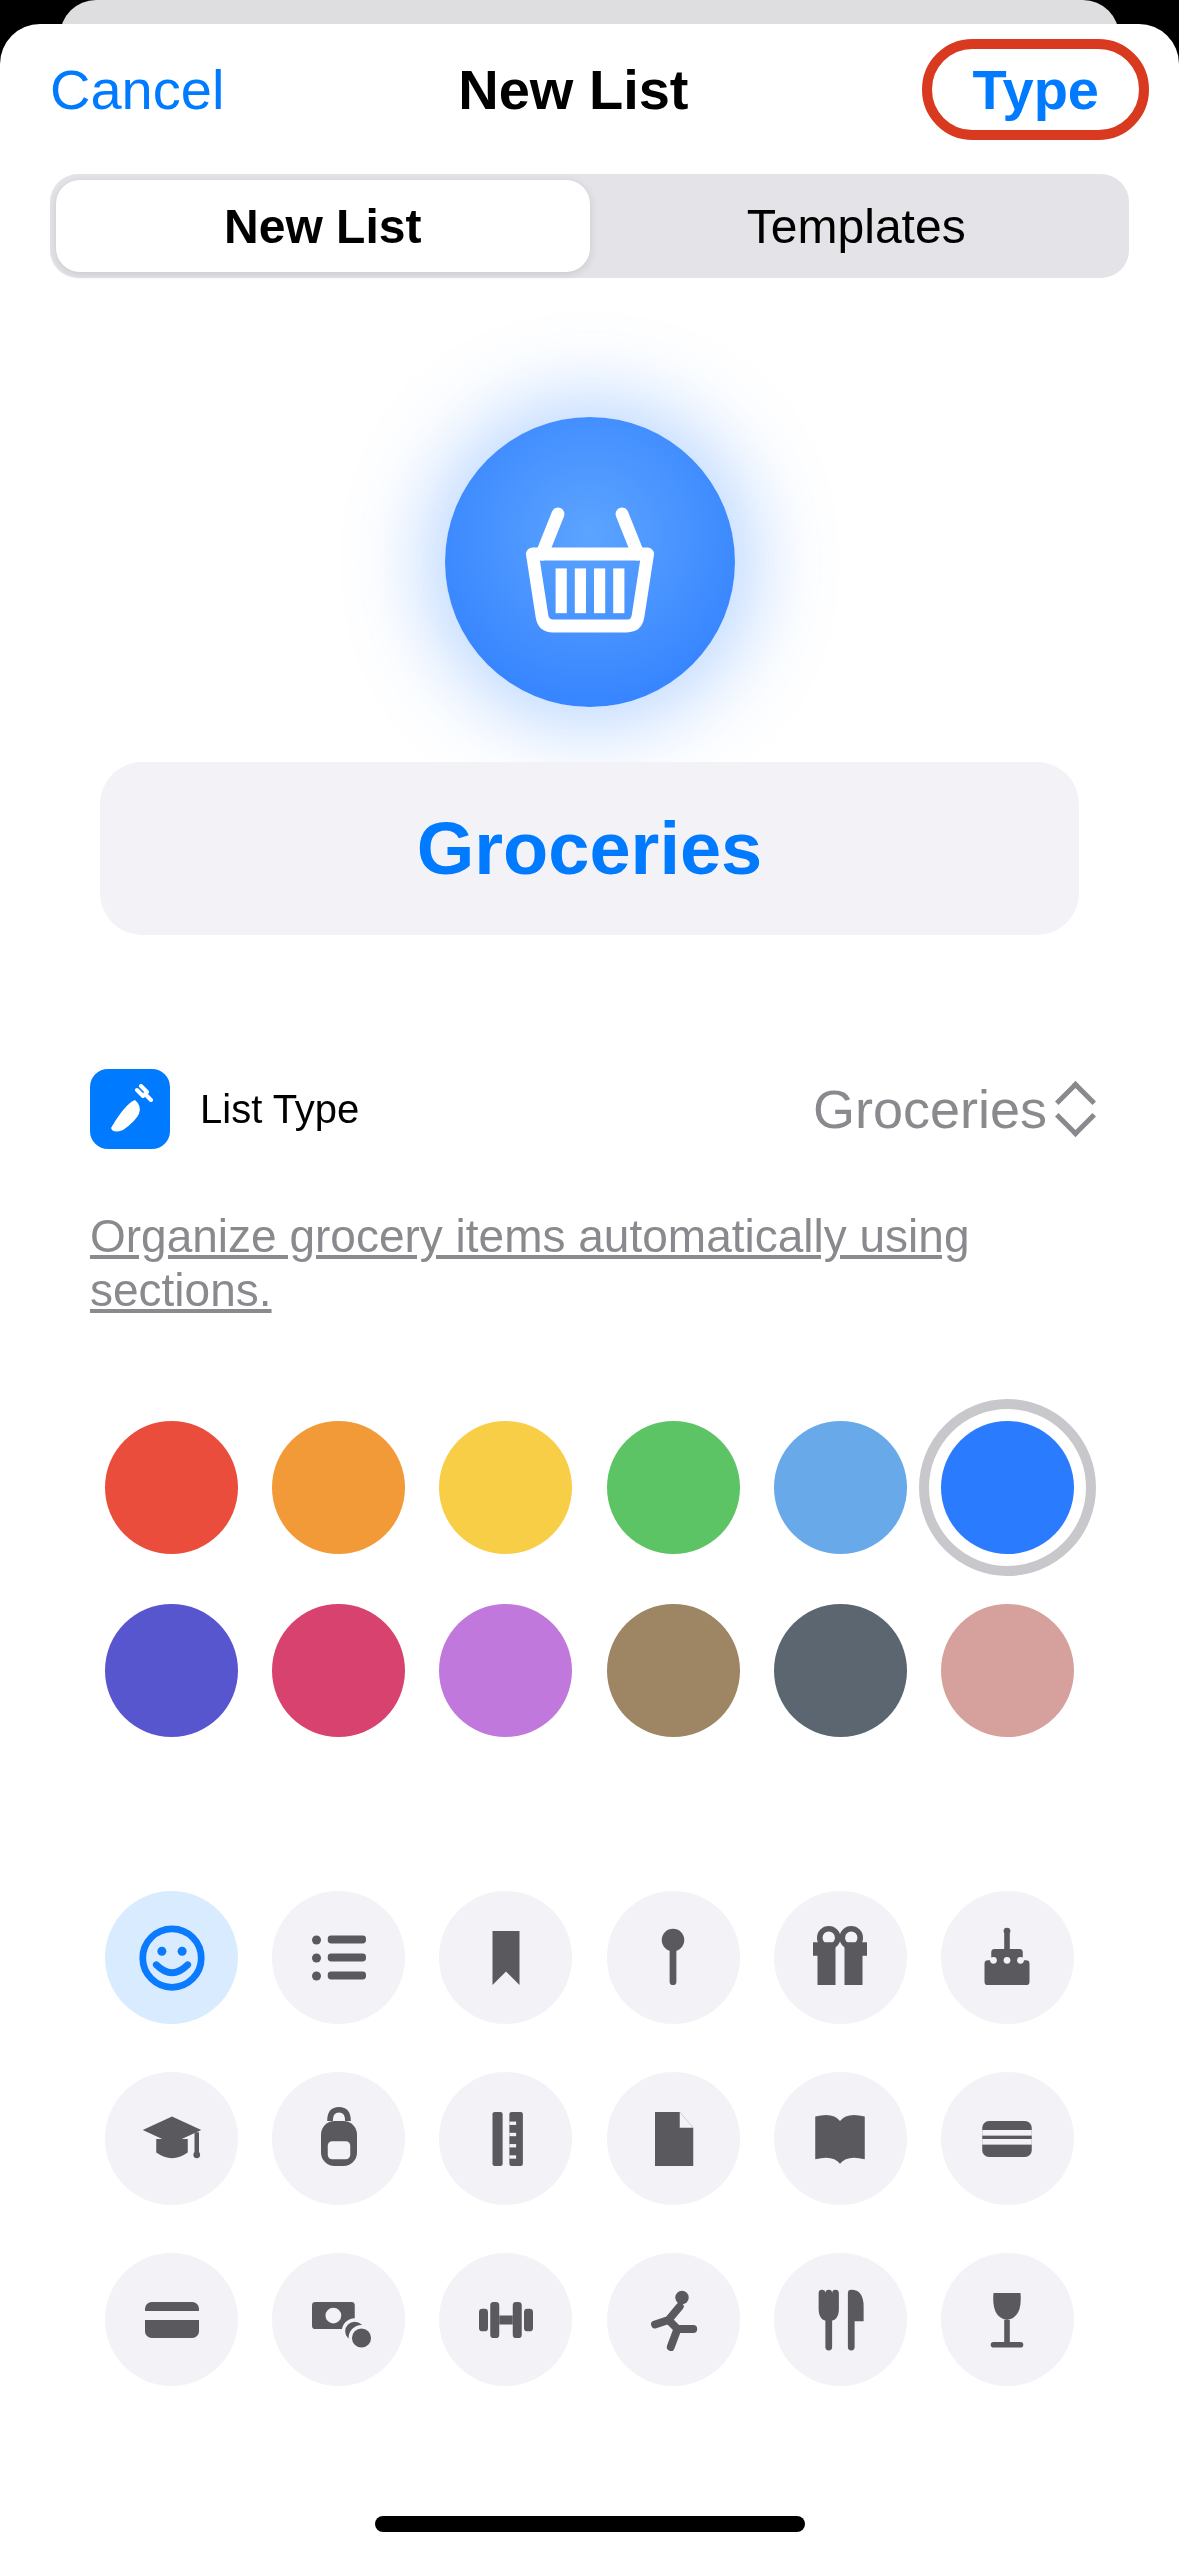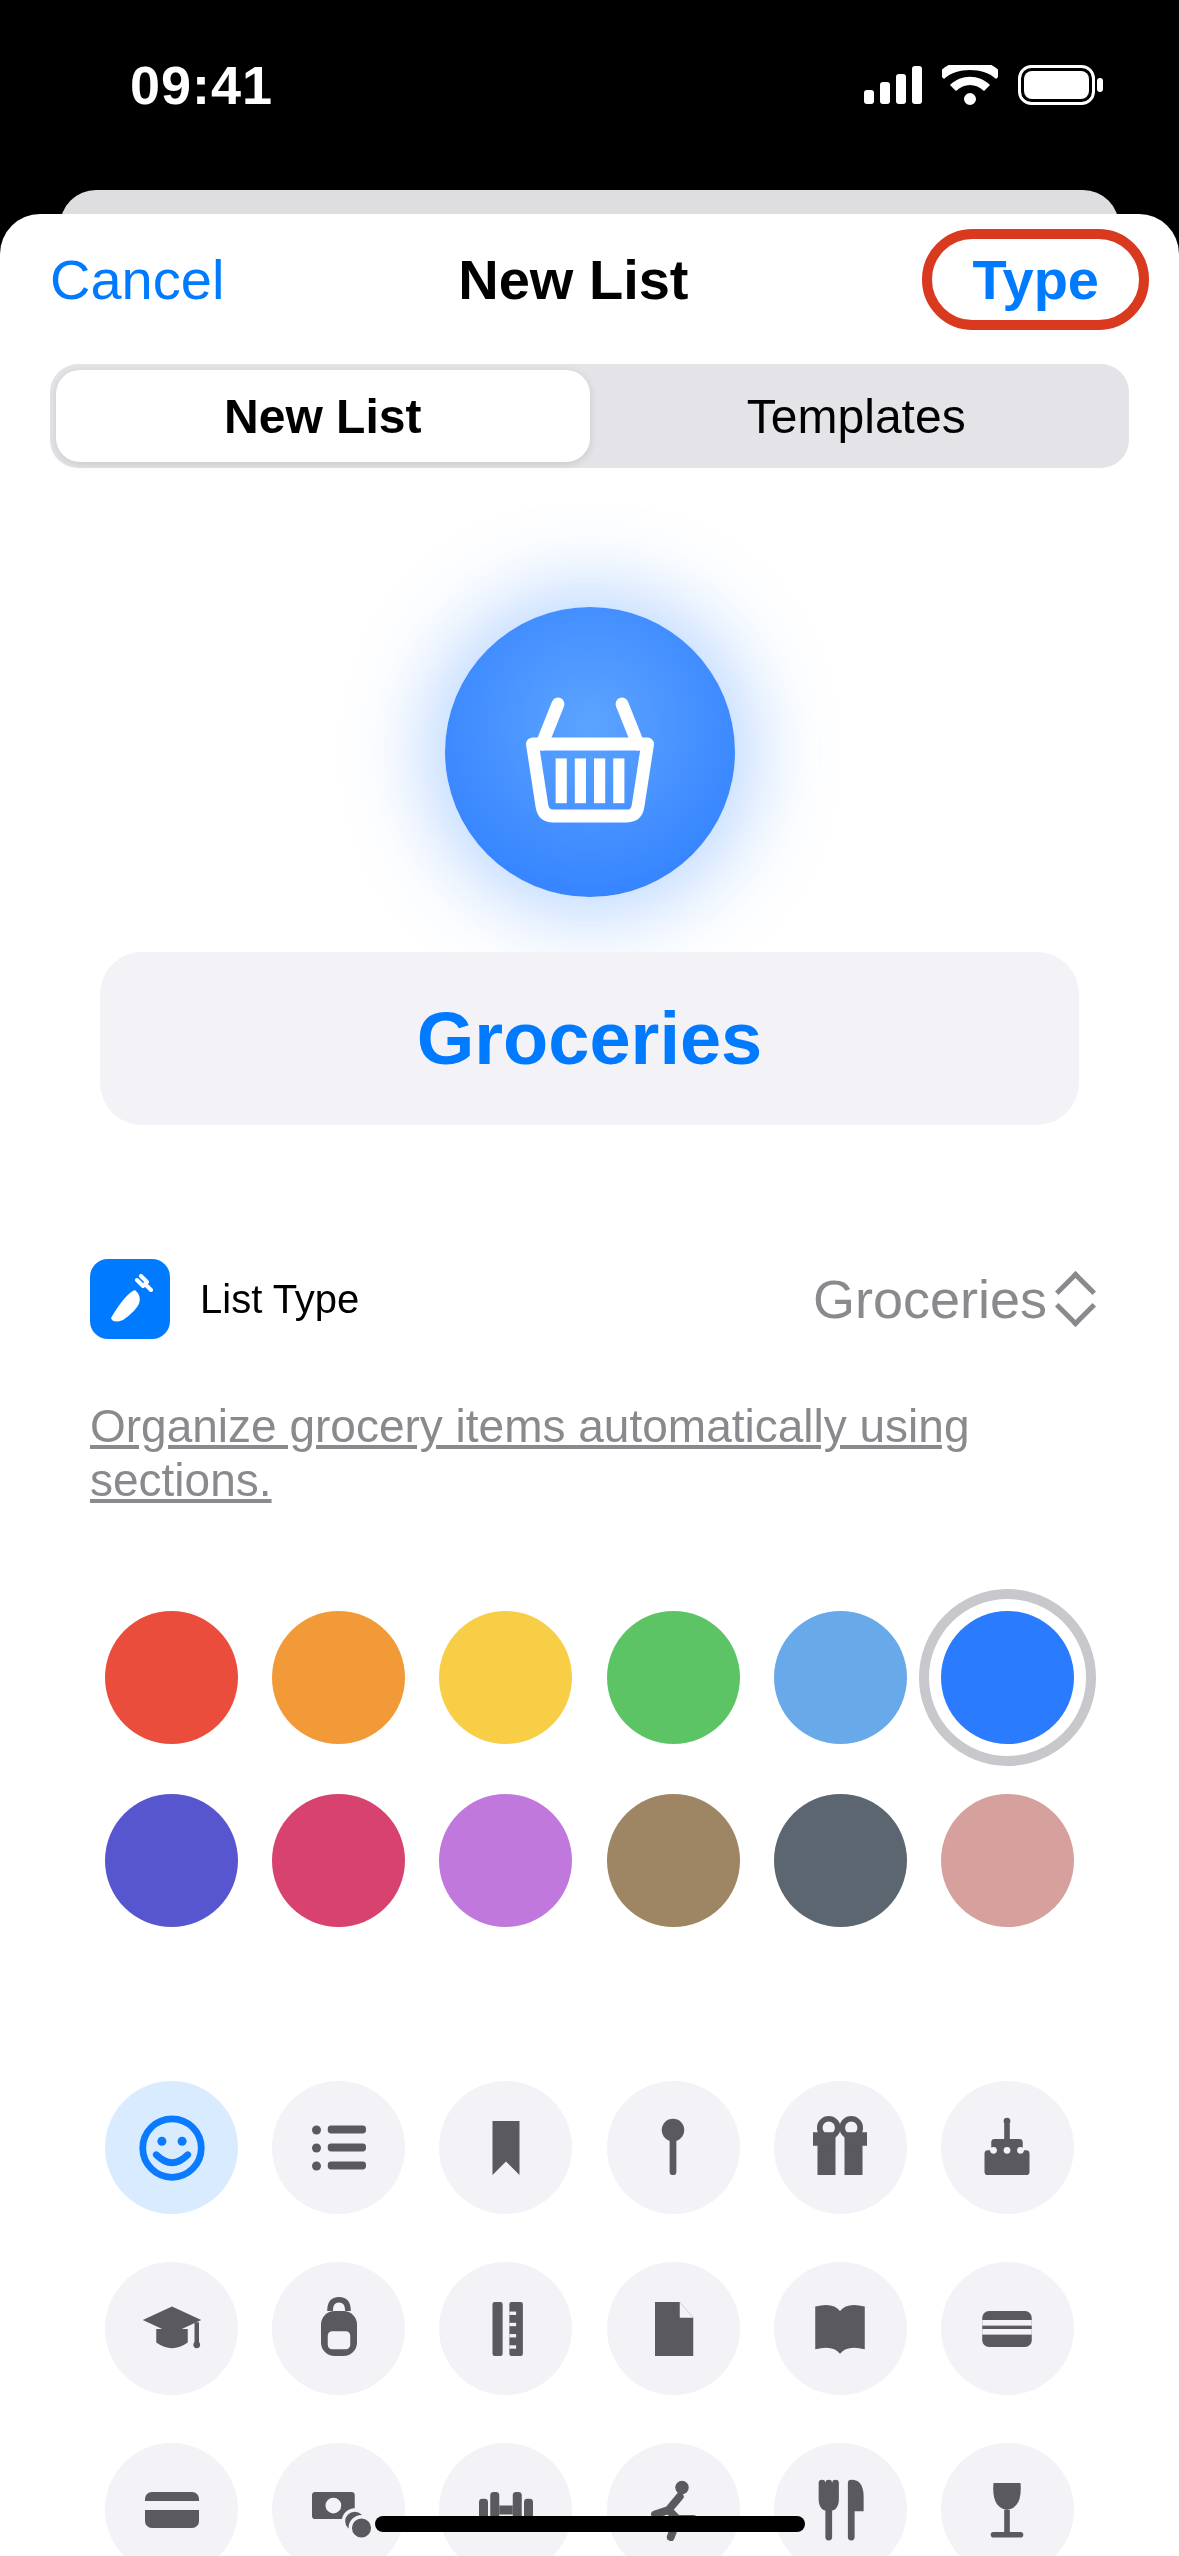--- a/index.html
+++ b/index.html
@@ -40,39 +40,20 @@
   svg { display: block; }
   .chevrons { width:32px; height:48px; position:relative;}
   .chevrons::before,.chevrons::after{content:"";position:absolute;left:4px;width:24px;height:24px;border:5px solid #8a8a8e;border-left:none;border-bottom:none;}
   .chevrons::before{top:2px;transform:rotate(-45deg);}
   .chevrons::after{bottom:2px;transform:rotate(135deg);}
 </style>
 </head>
 <body>
 
 <div class="device">
-  <div class="statusbar">
-    <div class="statusbar-time">09:41</div>
-    <div class="statusbar-right">
-      <svg width="58" height="38" viewBox="0 0 58 38">
-          <rect x="0" y="24" width="10" height="14" rx="3" fill="#fff"></rect>
-          <rect x="16" y="16" width="10" height="22" rx="3" fill="#fff"></rect>
-          <rect x="32" y="8" width="10" height="30" rx="3" fill="#fff"></rect>
-          <rect x="48" y="0" width="10" height="38" rx="3" fill="#fff"></rect>
-        </svg>
-      <svg width="56" height="40" viewBox="0 0 56 40">
-          <path d="M28 40c-3 0-6-3-6-6 0-3 3-6 6-6s6 3 6 6c0 3-3 6-6 6zm-14-14l-6-6c11-11 29-11 40 0l-6 6c-8-8-20-8-28 0zm-12-12l-6-6C14-10 42-10 60 8l-6 6C42 2 14 2 2 14z" fill="#fff"></path>
-        </svg>
-      <svg width="86" height="40" viewBox="0 0 86 40">
-          <rect x="1.5" y="1.5" width="74" height="37" rx="12" stroke="#fff" stroke-width="3" fill="none"></rect>
-          <rect x="6" y="6" width="65" height="28" rx="8" fill="#fff"></rect>
-          <rect x="79" y="13" width="6" height="14" rx="3" fill="#fff"></rect>
-        </svg>
-    </div>
-  </div>
 
   <div class="sheet-stub"></div>
 
   <div class="sheet">
     <div class="navbar">
       <div class="nav-cancel">Cancel</div>
       <div class="nav-title">New List</div>
       <div class="nav-done-wrap">
         <div class="nav-done">Type</div>
       </div>

